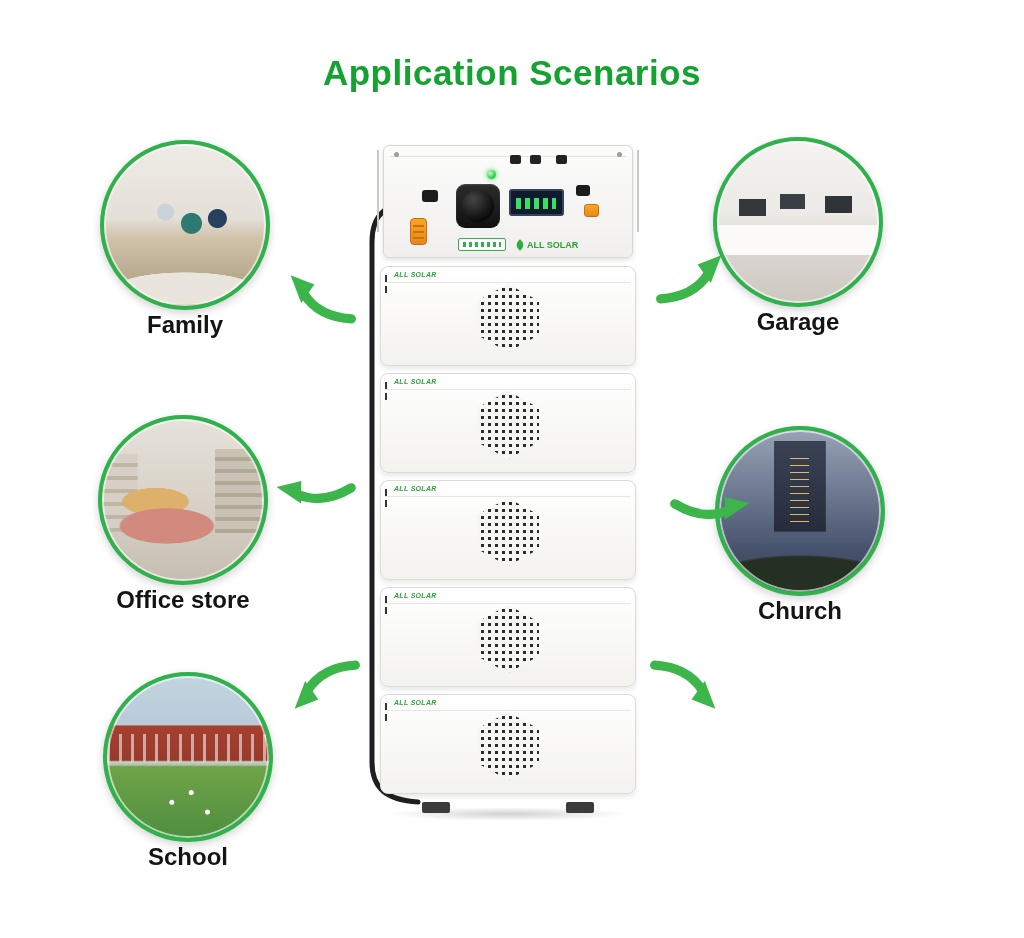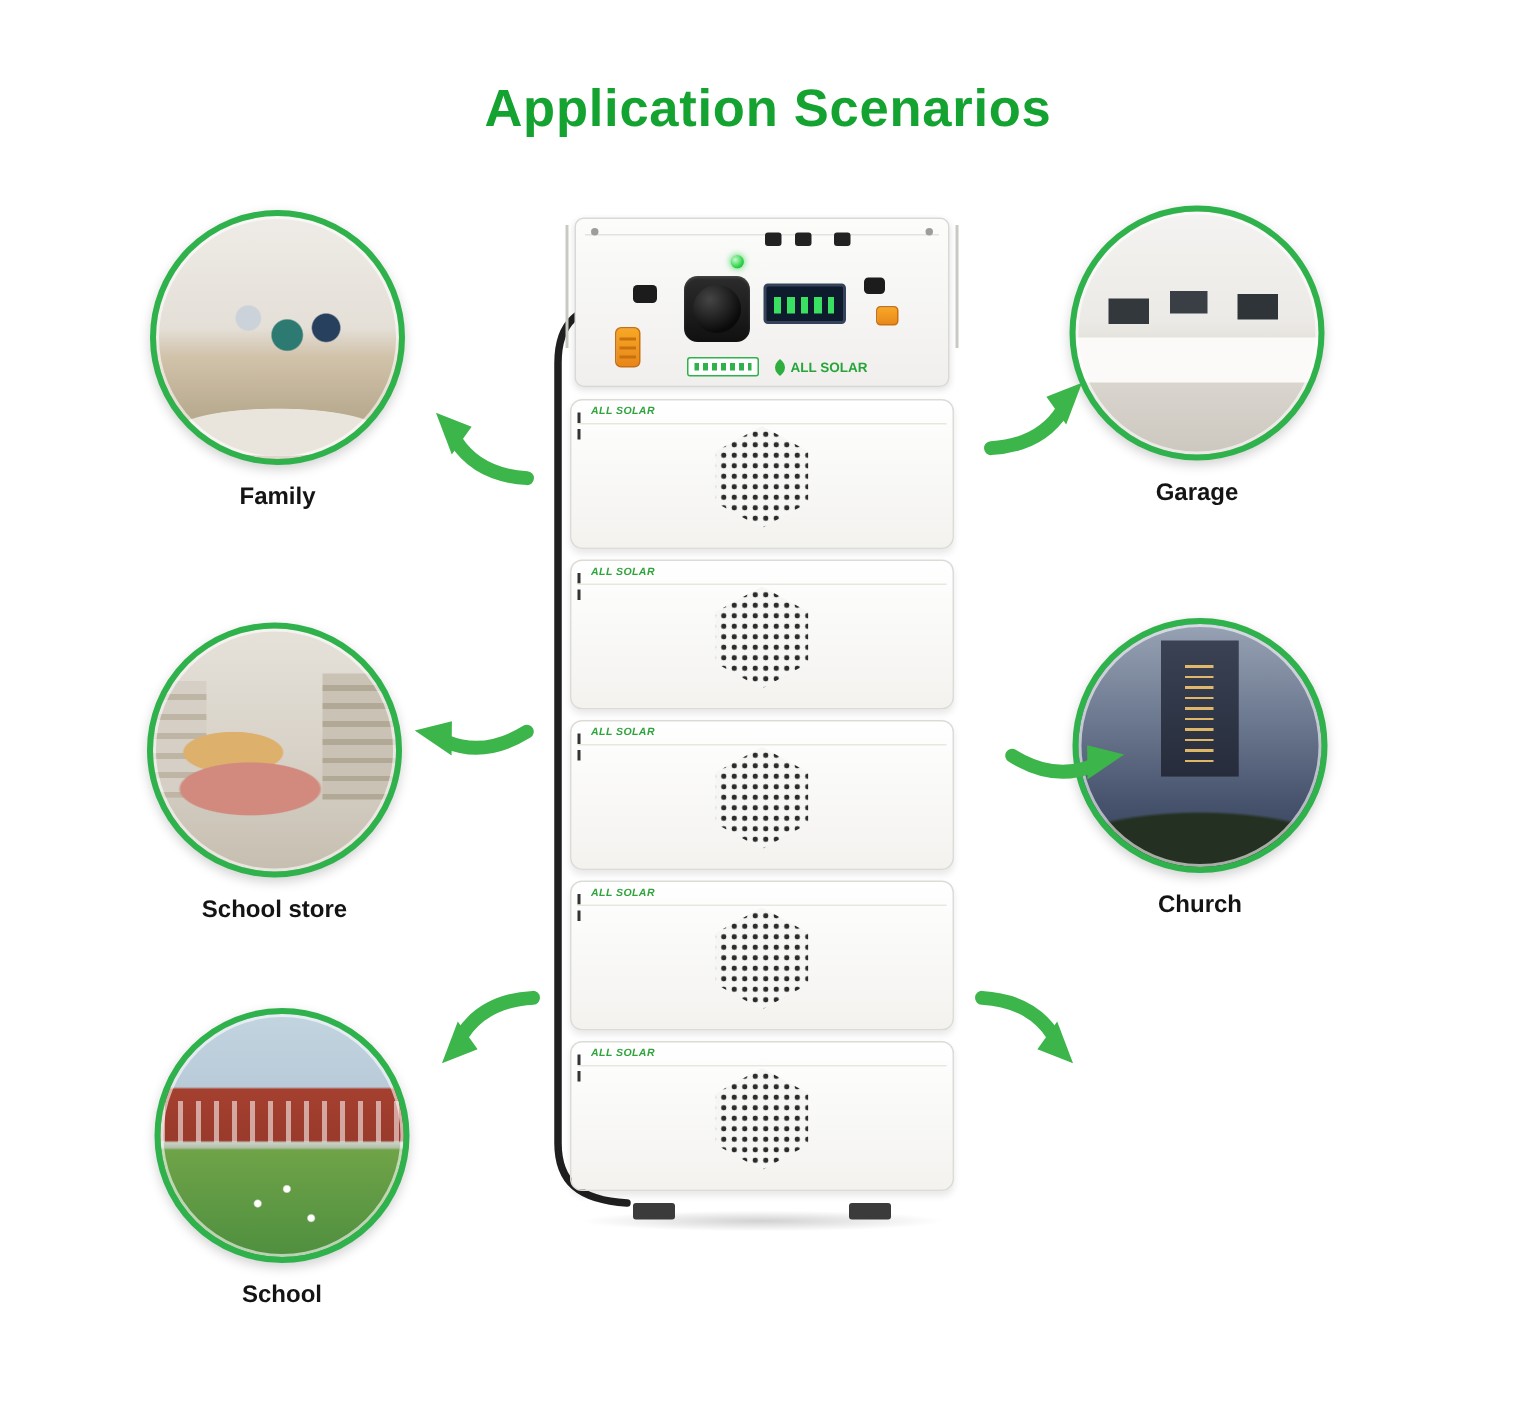--- a/index.html
+++ b/index.html
@@ -14,21 +14,21 @@
 
   
   .title{position:absolute;top:30px;left:0;right:0;text-align:center;
     font-size:35px;font-weight:bold;color:var(--green);letter-spacing:.5px;}
 
   
   .scenario{position:absolute;width:178px;display:flex;flex-direction:column;align-items:center;margin:0;}
   .photo{width:170px;height:170px;border-radius:50%;border:4px solid var(--ring);
     box-shadow:0 3px 8px rgba(0,0,0,.18), inset 0 0 0 2px rgba(255,255,255,.6);
     background-color:#ddd;}
-  .scenario-label{margin-top:13px;font-size:16px;font-weight:bold;color:#141414;text-align:center;}
+  .scenario-label{margin-top:1px;font-size:24px;font-weight:bold;color:#141414;text-align:center;}
 
   .photo-family{
     background-image:
       radial-gradient(circle at 38% 42%, #ccd2d9 0 8px, transparent 9px),
       radial-gradient(circle at 54% 49%, #2c7a72 0 10px, transparent 11px),
       radial-gradient(circle at 70% 46%, #26405e 0 9px, transparent 10px),
       radial-gradient(ellipse 70px 16px at 50% 89%, #eae5dc 97%, transparent 100%),
       linear-gradient(180deg,#efece7 0%,#e4dfd7 46%,#d1c2aa 58%,#bcae93 78%,#aa9b80 100%);
     background-repeat:no-repeat;background-size:100% 100%;
   }
@@ -164,34 +164,34 @@
 
   <h1 class="title">Application Scenarios</h1>
 
   <figure class="scenario" style="left:96px;top:140px">
     <div class="photo photo-family"></div>
     <figcaption class="scenario-label">Family</figcaption>
   </figure>
 
   <figure class="scenario" style="left:94px;top:415px">
     <div class="photo photo-store"></div>
-    <figcaption class="scenario-label">School store</figcaption>
+    <figcaption class="scenario-label">Office store</figcaption>
   </figure>
 
   <figure class="scenario" style="left:99px;top:672px">
     <div class="photo photo-school"></div>
     <figcaption class="scenario-label">School</figcaption>
   </figure>
 
   <figure class="scenario" style="left:709px;top:137px">
     <div class="photo photo-office"></div>
     <figcaption class="scenario-label">Garage</figcaption>
   </figure>
 
-  <figure class="scenario" style="left:711px;top:412px">
+  <figure class="scenario" style="left:711px;top:426px">
     <div class="photo photo-church"></div>
     <figcaption class="scenario-label">Church</figcaption>
   </figure>
 
 
   <svg class="arrow arr-ul" style="left:288px;top:272px" viewBox="0 0 100 80">
     <path d="M96 70 C62 68 38 54 24 32" fill="none" stroke="#3cb54a" stroke-width="14" stroke-linecap="round"></path>
     <polygon points="4,4 40,18 20,46" fill="#3cb54a"></polygon>
   </svg>
   <svg class="arrow arr-l" style="left:282px;top:462px" viewBox="0 0 100 80">

